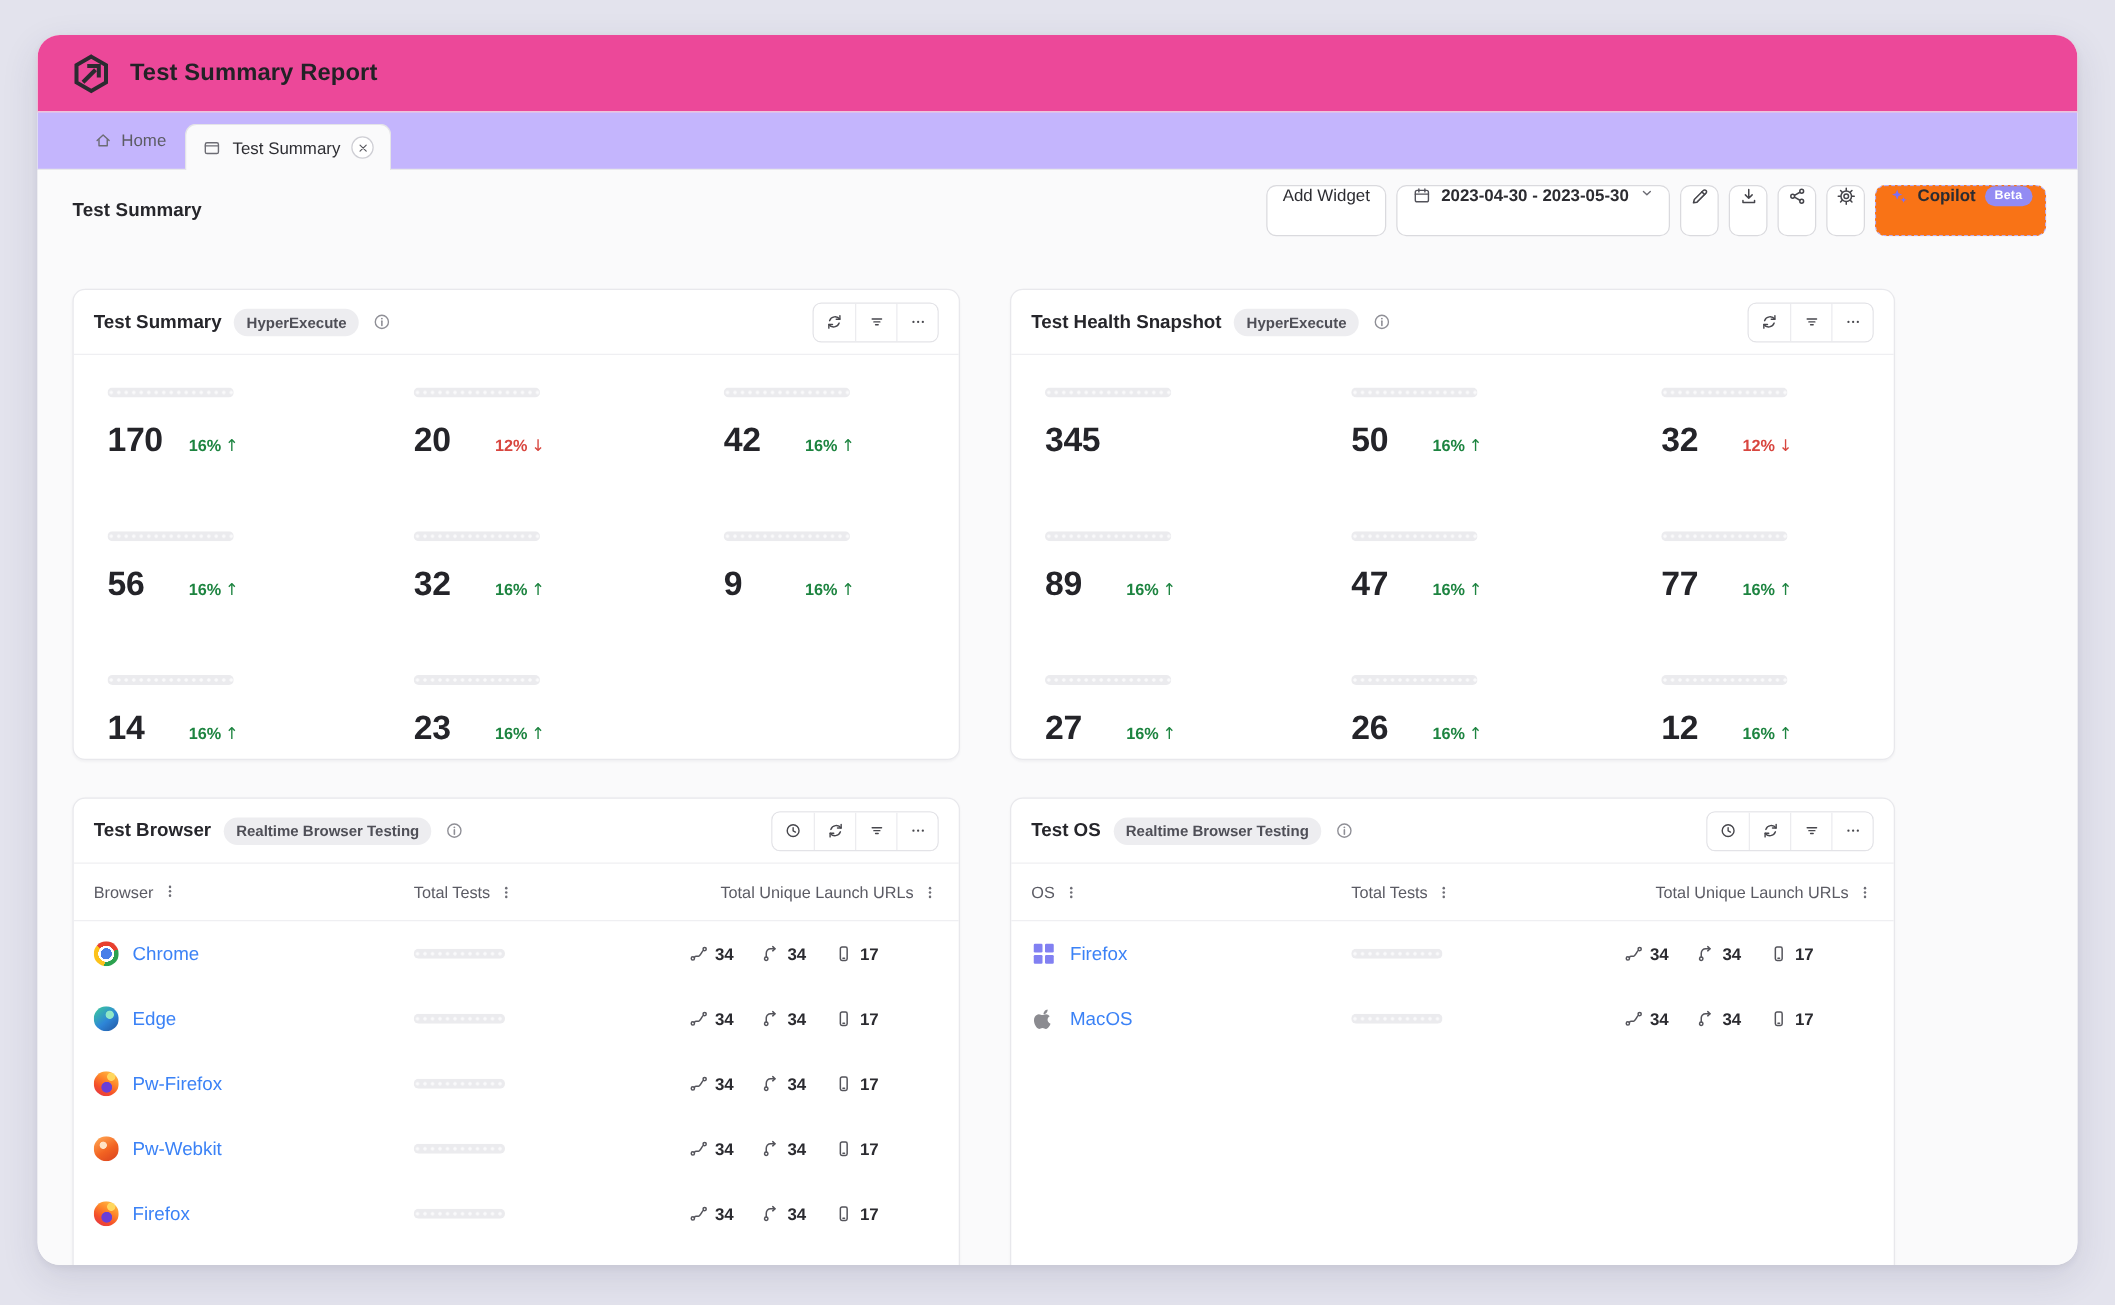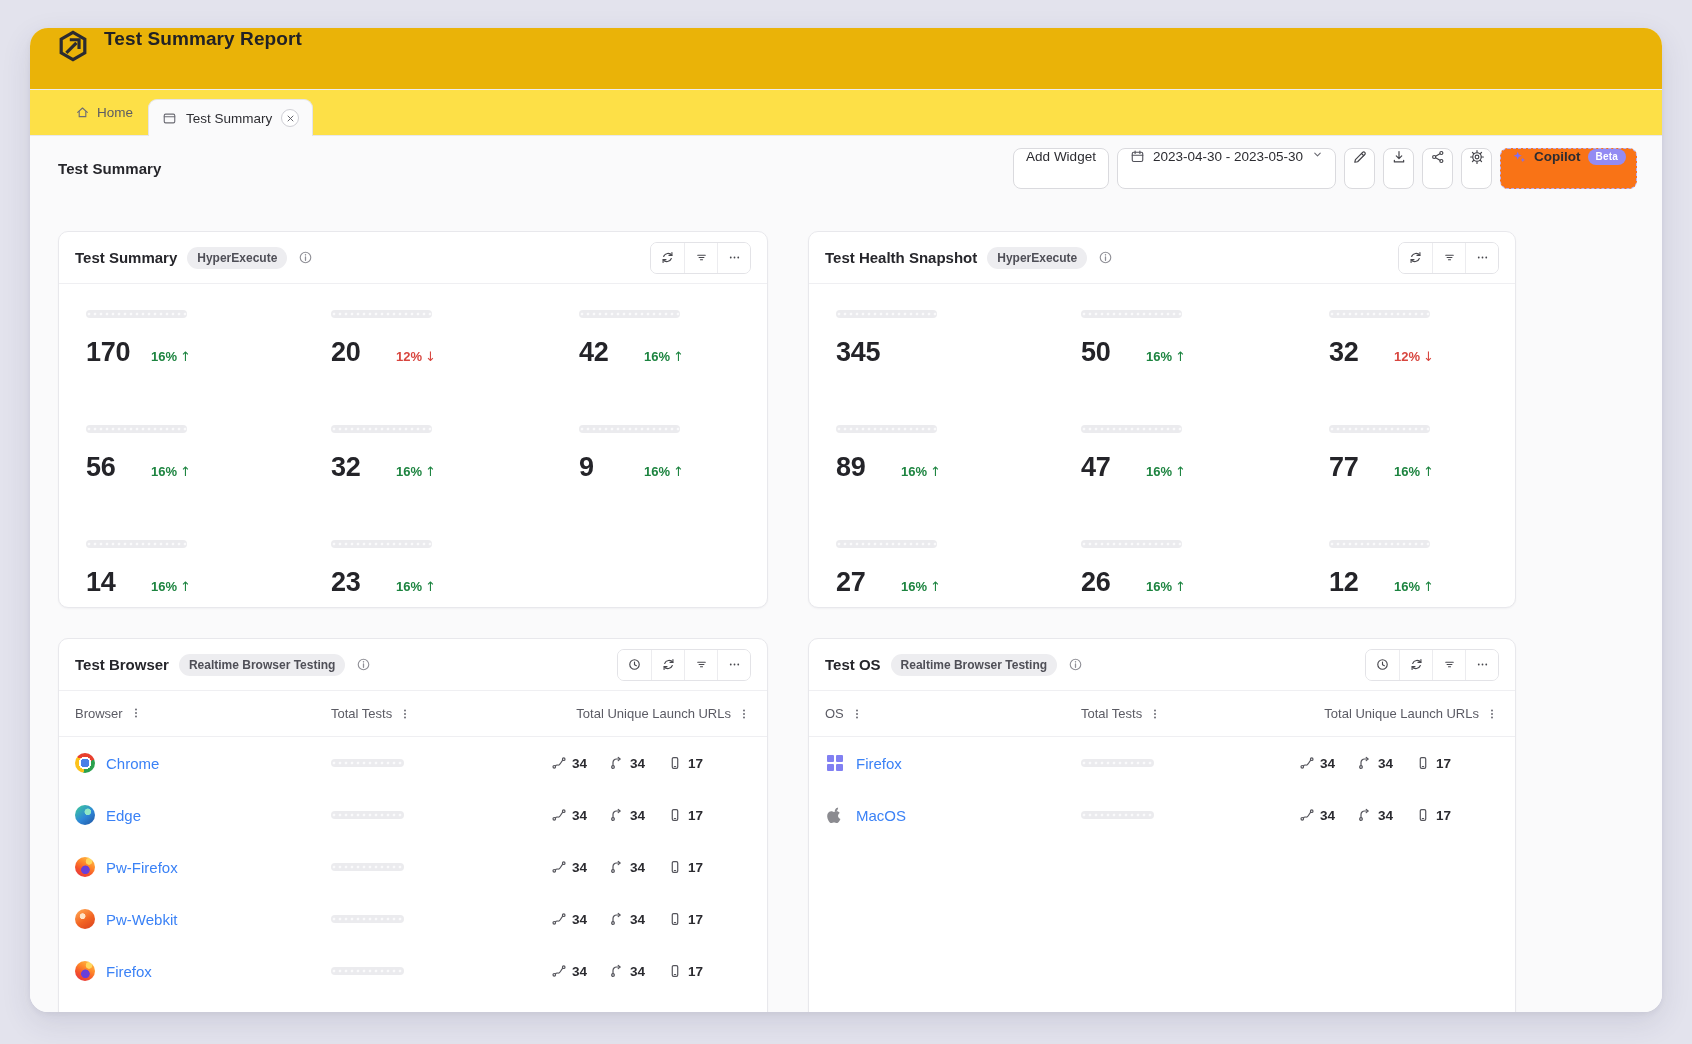--- a/index.html
+++ b/index.html
@@ -13,39 +13,39 @@
     background:#e3e3ed;
     font-family:"Liberation Sans","DejaVu Sans",sans-serif;
     color:var(--ink);position:relative;
   }
   .window{
     position:absolute;left:30px;top:28px;right:30px;bottom:32px;
     background:#fff;border-radius:18px;overflow:hidden;
     box-shadow:0 10px 30px rgba(50,50,93,.12),0 2px 6px rgba(0,0,0,.05);
   }
   
-  .topbar{height:62px;display:flex;align-items:flex-start;gap:13px;padding:0 25px;background:#eab308;border-bottom:1px solid #ededf0}
+  .topbar{height:62px;display:flex;align-items:center;gap:13px;padding:0 25px;background:#ec4899;border-bottom:1px solid #ededf0}
   .logo{width:36px;height:36px;display:flex;align-items:center;justify-content:center}
   .app-title{font-size:19px;font-weight:700;color:#222226;letter-spacing:.1px}
   
-  .tabstrip{height:46px;background:#fde047;border-bottom:1px solid #e8e8eb;display:flex;align-items:flex-end;padding-left:30px}
+  .tabstrip{height:46px;background:#c4b5fd;border-bottom:1px solid #e8e8eb;display:flex;align-items:flex-end;padding-left:30px}
   .tab-home{height:46px;display:inline-flex;align-items:center;gap:7px;padding:0 15px;font-size:13.5px;color:#5c5c64}
   .tab-active{display:inline-flex;align-items:center;gap:9px;height:37px;padding:0 13px;background:#fafafb;border:1px solid #e4e4e8;border-bottom:none;border-radius:9px 9px 0 0;margin-bottom:-1px;font-size:13.5px;font-weight:500;color:#2e2e33}
   .tab-ico{width:15px;height:15px;color:#6c6c74;display:inline-flex}
   .tab-close{width:18px;height:18px;border:1px solid #cfcfd5;border-radius:50%;display:inline-flex;align-items:center;justify-content:center;color:#55555c;background:#fff}
   .tab-close svg{width:9px;height:9px}
   
   .content{position:absolute;top:108px;left:0;right:0;bottom:0;background:#fafafb;overflow:hidden;padding:17px 25px 0 28px}
   .page-head{display:flex;align-items:center;justify-content:space-between;height:30px}
   .page-title{font-size:15px;font-weight:700;color:var(--ink);letter-spacing:.1px}
   .toolbar{display:flex;align-items:center;gap:8px}
   .btn{height:41px;display:inline-flex;align-items:flex-start;gap:8px;padding:0 12px;background:#fff;border:1px solid #dadade;border-radius:8px;font-size:13.5px;color:#2c2c31;white-space:nowrap}
   .btn.ib{width:31px;padding:0;justify-content:center;color:#45454b}
   .btn .lbl{font-weight:500}
-  .date-lbl{font-weight:400}
+  .date-lbl{font-weight:700}
   .cal-ico,.caret-ico{display:inline-flex;color:#52525a}
   .cal-ico{width:15px;height:15px}
   .caret-ico{width:11px;height:11px;color:#6a6a72;margin-left:1px}
   .ib .icon{width:16px;height:16px;display:inline-flex}
   .copilot{border:1.5px dashed #b7b0f8;background:#f97316;gap:7px;padding:0 10px}
   .spark-ico{width:16px;height:16px;display:inline-flex}
   .copilot .lbl{font-weight:600}
   .beta{background:var(--beta);color:#fff;font-size:10px;font-weight:700;padding:2.5px 8px;border-radius:99px;letter-spacing:.2px}
   
   .grid{margin-top:48px;display:grid;grid-template-columns:710px 708px;column-gap:40px;row-gap:30px}

